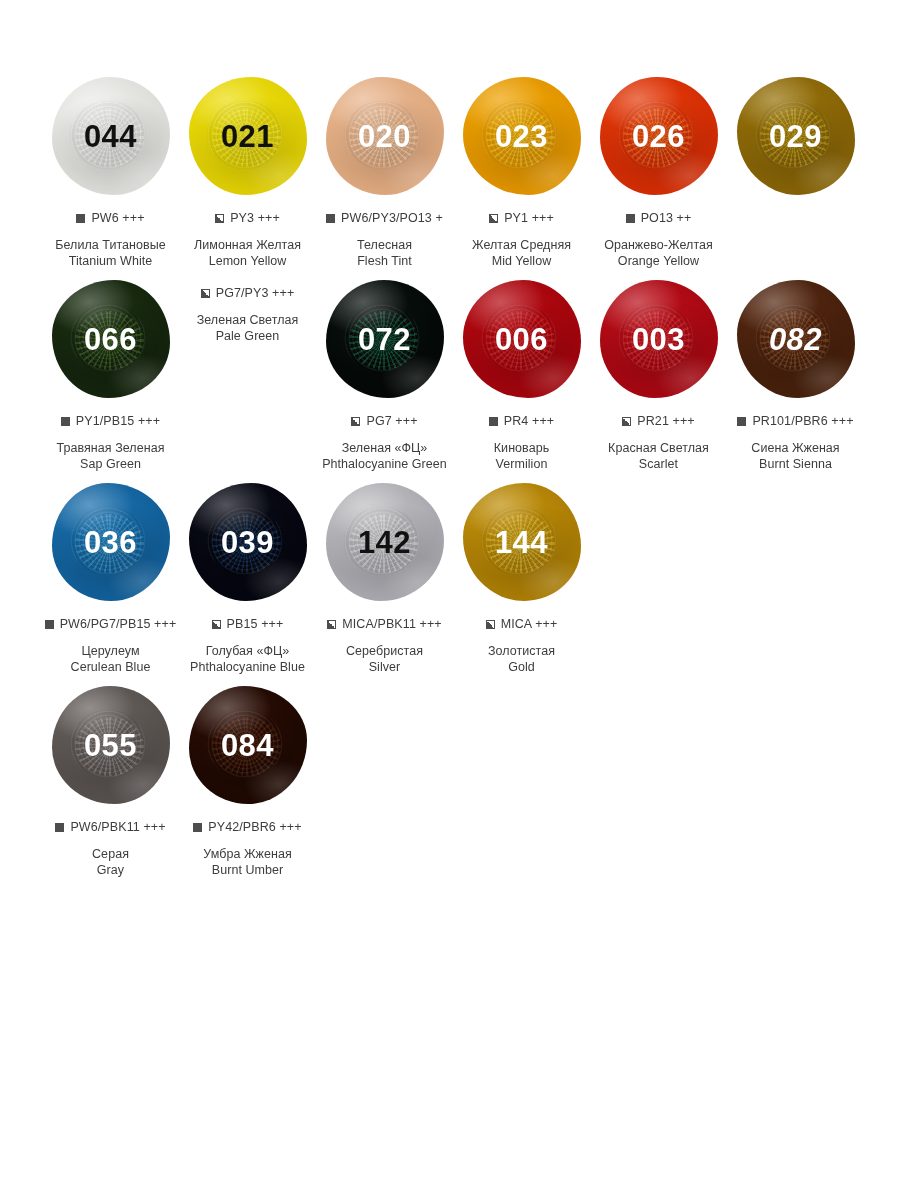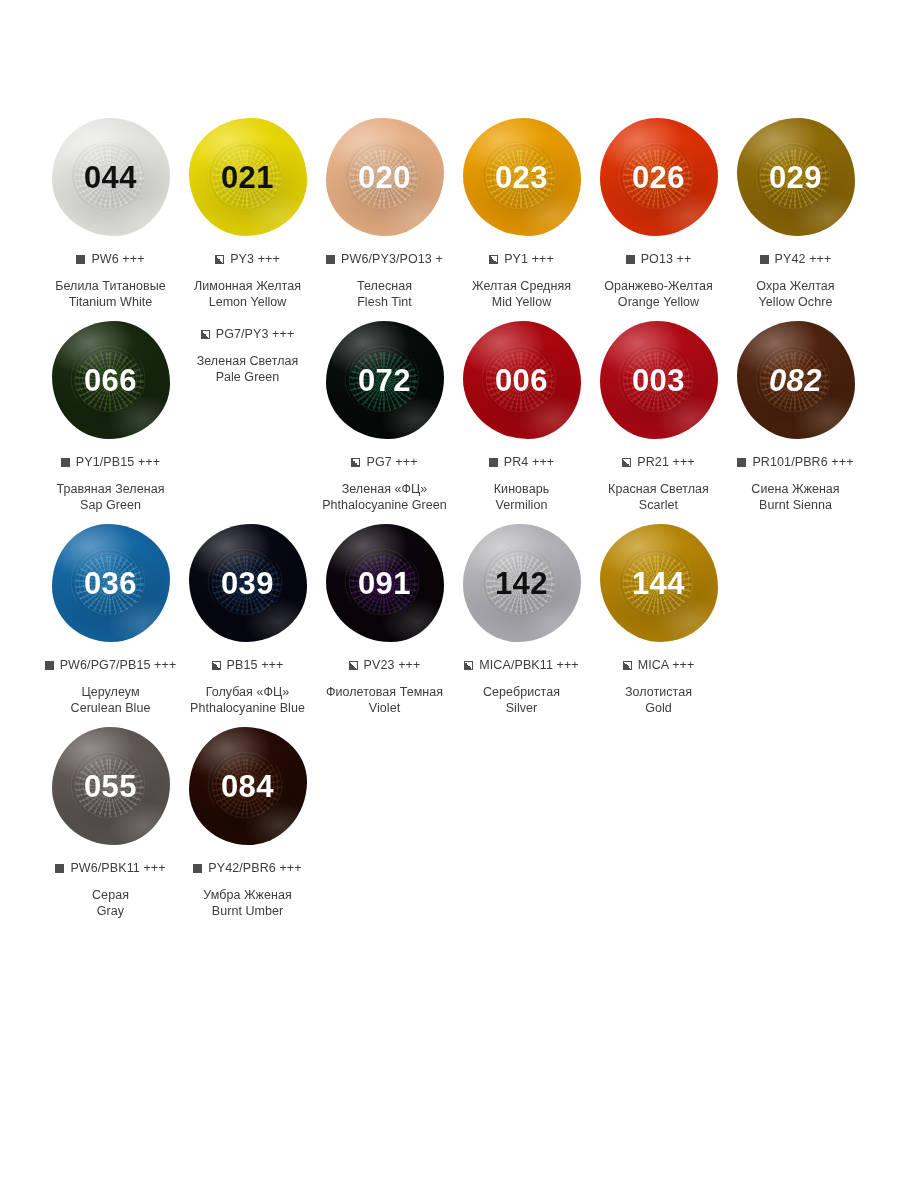--- a/index.html
+++ b/index.html
@@ -10,21 +10,21 @@
   }
   body {
     width: 900px;
     height: 1200px;
     font-family: "Liberation Sans", "DejaVu Sans", sans-serif;
     color: #3a3a3a;
     overflow: hidden;
   }
   #chart {
     width: 900px;
-    padding-top: 113px;
+    padding-top: 72px;
     box-sizing: border-box;
   }
   .row {
     display: flex;
     width: 900px;
     margin: 0 0 6px 0;
   }
   .cell {
     width: 135px;
     margin: 0 1px;
@@ -250,28 +250,20 @@
           <div class="name-en">Orange Yellow</div>
         </div>
       </div>
       <div class="cell">
         <div class="swatch-wrap">
           <div class="blob v6" style="background: radial-gradient(70% 60% at 40% 34%, rgb(156, 119, 8), rgb(134, 99, 7) 78%, rgb(134, 99, 7));">
             <div class="speck" style="background: repeating-conic-gradient(rgba(227, 181, 37, 0.333) 0deg, rgba(227, 181, 37, 0.333) 4deg, transparent 4deg, transparent 11deg), radial-gradient(60% 48% at 50% 52%, rgba(227, 181, 37, 0.267), transparent 72%);"></div>
             <div class="num light">029</div>
           </div>
         </div>
-        <div class="caption">
-          <div class="pig-line">
-            <span class="opa opaque"></span>
-            <span class="pig">PY42 +++</span>
-          </div>
-          <div class="name-ru">Охра Желтая</div>
-          <div class="name-en">Yellow Ochre</div>
-        </div>
       </div>
     </div>
     <div class="row r2">
       <div class="cell">
         <div class="swatch-wrap">
           <div class="blob v2" style="background: radial-gradient(70% 60% at 40% 34%, rgb(30, 51, 20), rgb(20, 36, 13) 78%, rgb(20, 36, 13));">
             <div class="speck" style="background: repeating-conic-gradient(rgba(95, 148, 51, 0.333) 0deg, rgba(95, 148, 51, 0.333) 4deg, transparent 4deg, transparent 11deg), radial-gradient(60% 48% at 50% 52%, rgba(95, 148, 51, 0.267), transparent 72%);"></div>
             <div class="num light">066</div>
           </div>
         </div>
@@ -383,36 +375,20 @@
             <div class="num light">039</div>
           </div>
         </div>
         <div class="caption">
           <div class="pig-line">
             <span class="opa semi"></span>
             <span class="pig">PB15 +++</span>
           </div>
           <div class="name-ru">Голубая «ФЦ»</div>
           <div class="name-en">Phthalocyanine Blue</div>
-        </div>
-      </div>
-      <div class="cell">
-        <div class="swatch-wrap">
-          <div class="blob v4" style="background: radial-gradient(70% 60% at 40% 34%, rgb(17, 10, 18), rgb(8, 4, 8) 78%, rgb(8, 4, 8));">
-            <div class="speck" style="background: repeating-conic-gradient(rgba(122, 22, 194, 0.333) 0deg, rgba(122, 22, 194, 0.333) 4deg, transparent 4deg, transparent 11deg), radial-gradient(60% 48% at 50% 52%, rgba(122, 22, 194, 0.267), transparent 72%);"></div>
-            <div class="num light">091</div>
-          </div>
-        </div>
-        <div class="caption">
-          <div class="pig-line">
-            <span class="opa semi"></span>
-            <span class="pig">PV23 +++</span>
-          </div>
-          <div class="name-ru">Фиолетовая Темная</div>
-          <div class="name-en">Violet</div>
         </div>
       </div>
       <div class="cell">
         <div class="swatch-wrap">
           <div class="blob v5" style="background: radial-gradient(70% 60% at 40% 34%, rgb(201, 201, 203), rgb(168, 168, 174) 78%, rgb(168, 168, 174));">
             <div class="speck" style="background: repeating-conic-gradient(rgba(255, 255, 255, 0.333) 0deg, rgba(255, 255, 255, 0.333) 4deg, transparent 4deg, transparent 11deg), radial-gradient(60% 48% at 50% 52%, rgba(255, 255, 255, 0.267), transparent 72%);"></div>
             <div class="num dark">142</div>
           </div>
         </div>
         <div class="caption">

